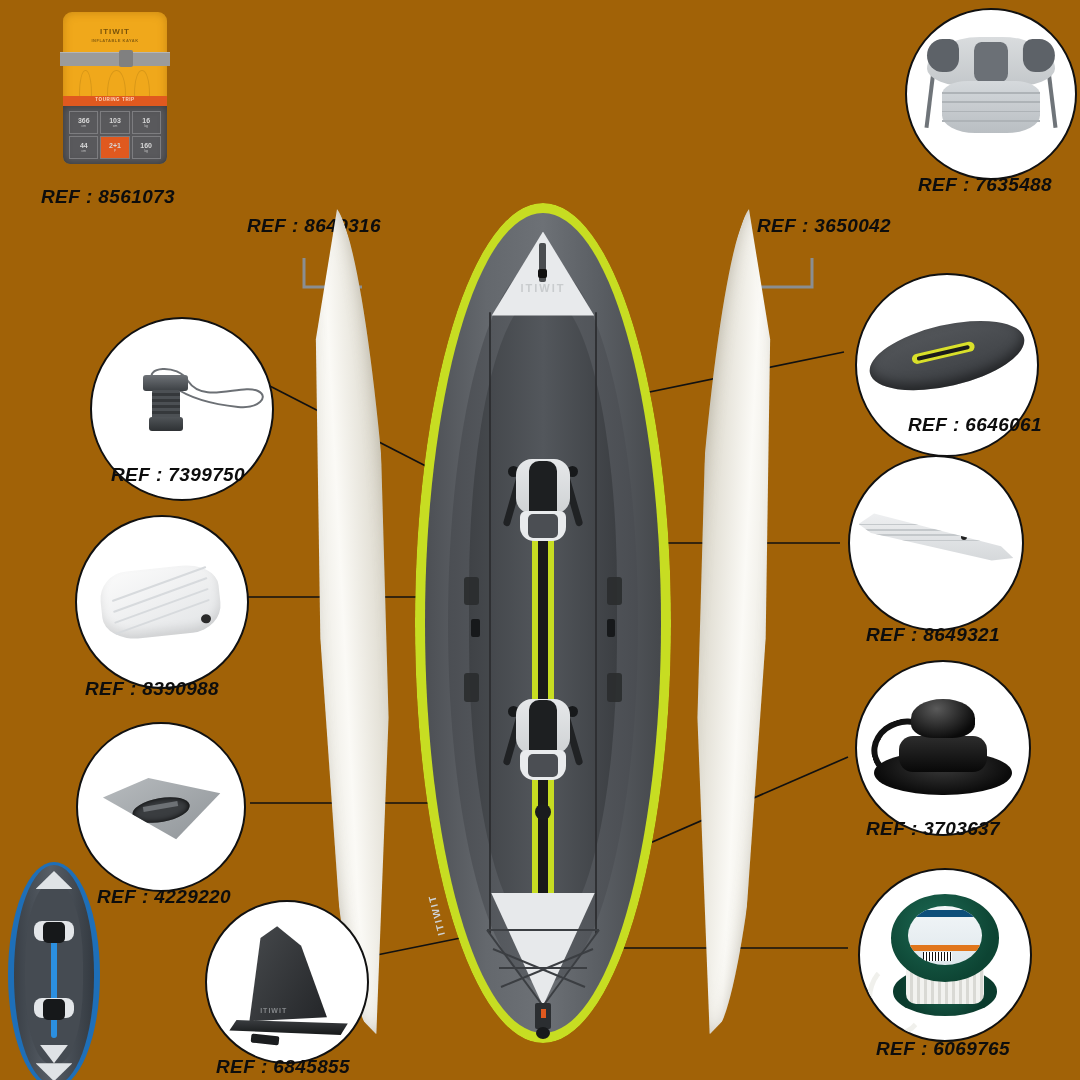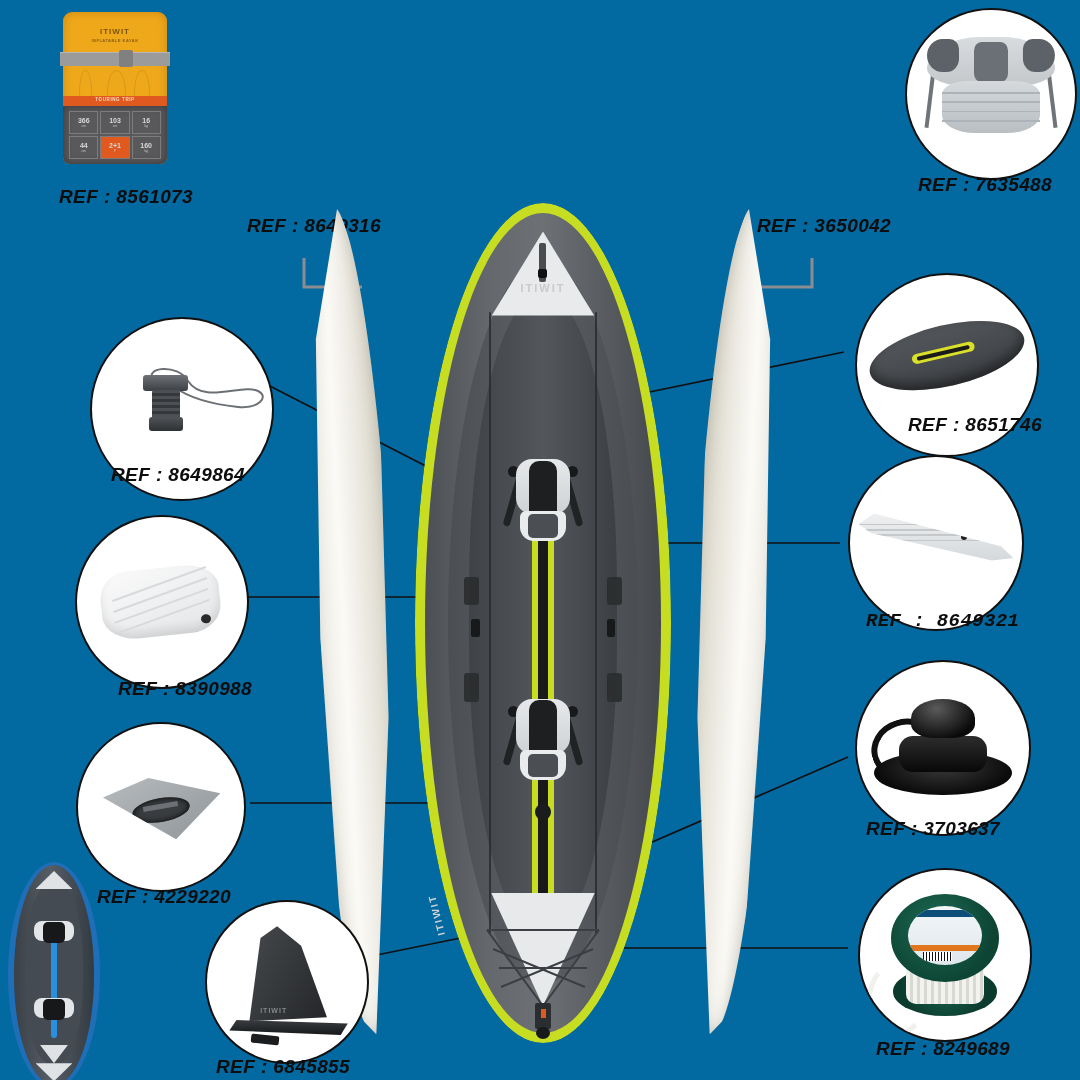--- a/index.html
+++ b/index.html
@@ -1,18 +1,18 @@
 <!DOCTYPE html>
 <html><head>
 <meta charset="utf-8">
 <style>
   html,body{margin:0;padding:0;background:#ffffff;}
   body{width:1080px;height:1080px;position:relative;overflow:hidden;
        font-family:"Liberation Sans","DejaVu Sans",sans-serif;}
-  #stage{position:absolute;inset:0;width:1080px;height:1080px;background:#0369a1;}
+  #stage{position:absolute;inset:0;width:1080px;height:1080px;background:#a16207;}
 
   .ref{position:absolute;font-weight:700;font-style:italic;font-size:19px;
        color:#0d0d0d;letter-spacing:.4px;white-space:nowrap;}
 
   .circle{position:absolute;border:2.5px solid #111;border-radius:50%;
           background:#fff;overflow:hidden;}
   .circle .inner{position:absolute;inset:0;}
 
   svg.lines{position:absolute;left:0;top:0;width:1080px;height:1080px;
             pointer-events:none;}
@@ -315,21 +315,21 @@
           </div>
         <div class="cell">
           <b>160</b>
           <i>kg</i>
           </div>
       </div>
       <div class="strap"></div>
       <div class="buckle"></div>
     </div>
   </div>
-  <div class="ref" style="left:59px;top:186px;">REF : 8561073</div>
+  <div class="ref" style="left:41px;top:186px;">REF : 8561073</div>
 
   <div class="circle" style="left:905px;top:8px;width:168px;height:168px;">
     <div class="inner seatA">
       <div class="strapL"></div>
       <div class="strapR"></div>
       <div class="back"></div>
       <div class="wingL"></div>
       <div class="wingR"></div>
       <div class="padC"></div>
       <div class="base">
@@ -428,34 +428,34 @@
         <path d="M62 62 C 50 48, 86 44, 96 62 C 112 86, 150 64, 166 72
                  C 178 78, 166 90, 146 88 C 118 85, 96 78, 82 68" fill="none" stroke="#6c7075" stroke-width="2"></path>
       </svg>
       <div class="vlv">
         <div class="cap"></div>
         <div class="thr"></div>
         <div class="nut"></div>
       </div>
     </div>
   </div>
-  <div class="ref" style="left:111px;top:464px;">REF : 8649864</div>
+  <div class="ref" style="left:111px;top:464px;">REF : 7399750</div>
 
   <div class="circle" style="left:75px;top:515px;width:170px;height:170px;">
     <div class="inner">
       <div class="cush">
         <div class="ln" style="top:22%"></div>
           <div class="ln" style="top:38%"></div>
         <div class="ln" style="top:54%"></div>
           <div class="ln" style="top:70%"></div>
         <div class="valve"></div>
       </div>
     </div>
   </div>
-  <div class="ref" style="left:85px;top:678px;margin-left:33px;">REF : 8390988</div>
+  <div class="ref" style="left:85px;top:678px;">REF : 8390988</div>
 
   <div class="circle" style="left:76px;top:722px;width:166px;height:166px;">
     <div class="inner">
       <div class="ptch">
         <div class="ov"></div>
         <div class="bar"></div>
       </div>
     </div>
   </div>
   <div class="ref" style="left:97px;top:886px;">REF : 4229220</div>
@@ -473,34 +473,34 @@
   <div class="ref" style="left:216px;top:1056px;">REF : 6845855</div>
 
   <div class="circle" style="left:855px;top:273px;width:180px;height:180px;">
     <div class="inner">
       <div class="hull">
         <div class="ystrip"></div>
         <div class="yin"></div>
       </div>
     </div>
   </div>
-  <div class="ref" style="left:908px;top:414px;">REF : 8651746</div>
+  <div class="ref" style="left:908px;top:414px;">REF : 6646061</div>
 
   <div class="circle" style="left:848px;top:455px;width:172px;height:172px;">
     <div class="inner">
       <div class="blad">
         <div class="rr" style="top:34%"></div>
           <div class="rr" style="top:42%"></div>
         <div class="rr" style="top:50%"></div>
           <div class="rr" style="top:58%"></div>
         <div class="dot"></div>
       </div>
     </div>
   </div>
-  <div class="ref" style="left:866px;top:610px;font-family:Liberation Mono, monospace;">REF : 8649321</div>
+  <div class="ref" style="left:866px;top:624px;">REF : 8649321</div>
 
   <div class="circle" style="left:855px;top:660px;width:172px;height:172px;">
     <div class="inner">
       <div class="pmp">
         <div class="hose"></div>
         <div class="base"></div>
         <div class="mid"></div>
         <div class="top"></div>
       </div>
     </div>
@@ -515,21 +515,21 @@
         <div class="flg"></div>
         <div class="lbl">
           <div class="bar"></div>
           <div class="bar2"></div>
           <div class="bc"></div>
         </div>
         <div class="tail"></div>
       </div>
     </div>
   </div>
-  <div class="ref" style="left:876px;top:1038px;">REF : 8249689</div>
+  <div class="ref" style="left:876px;top:1038px;">REF : 6069765</div>
 
   <div class="kk-mini" style="left:8px;top:862px;width:92px;height:226px;">
     <div class="shell"></div>
     <div class="body"></div>
     <div class="deck"></div>
     <div class="nose"></div>
     <div class="tailw"></div>
     <div class="spine"></div>
     <div class="st" style="top:26%;"></div>
     <div class="stp" style="top:26.5%;"></div>

